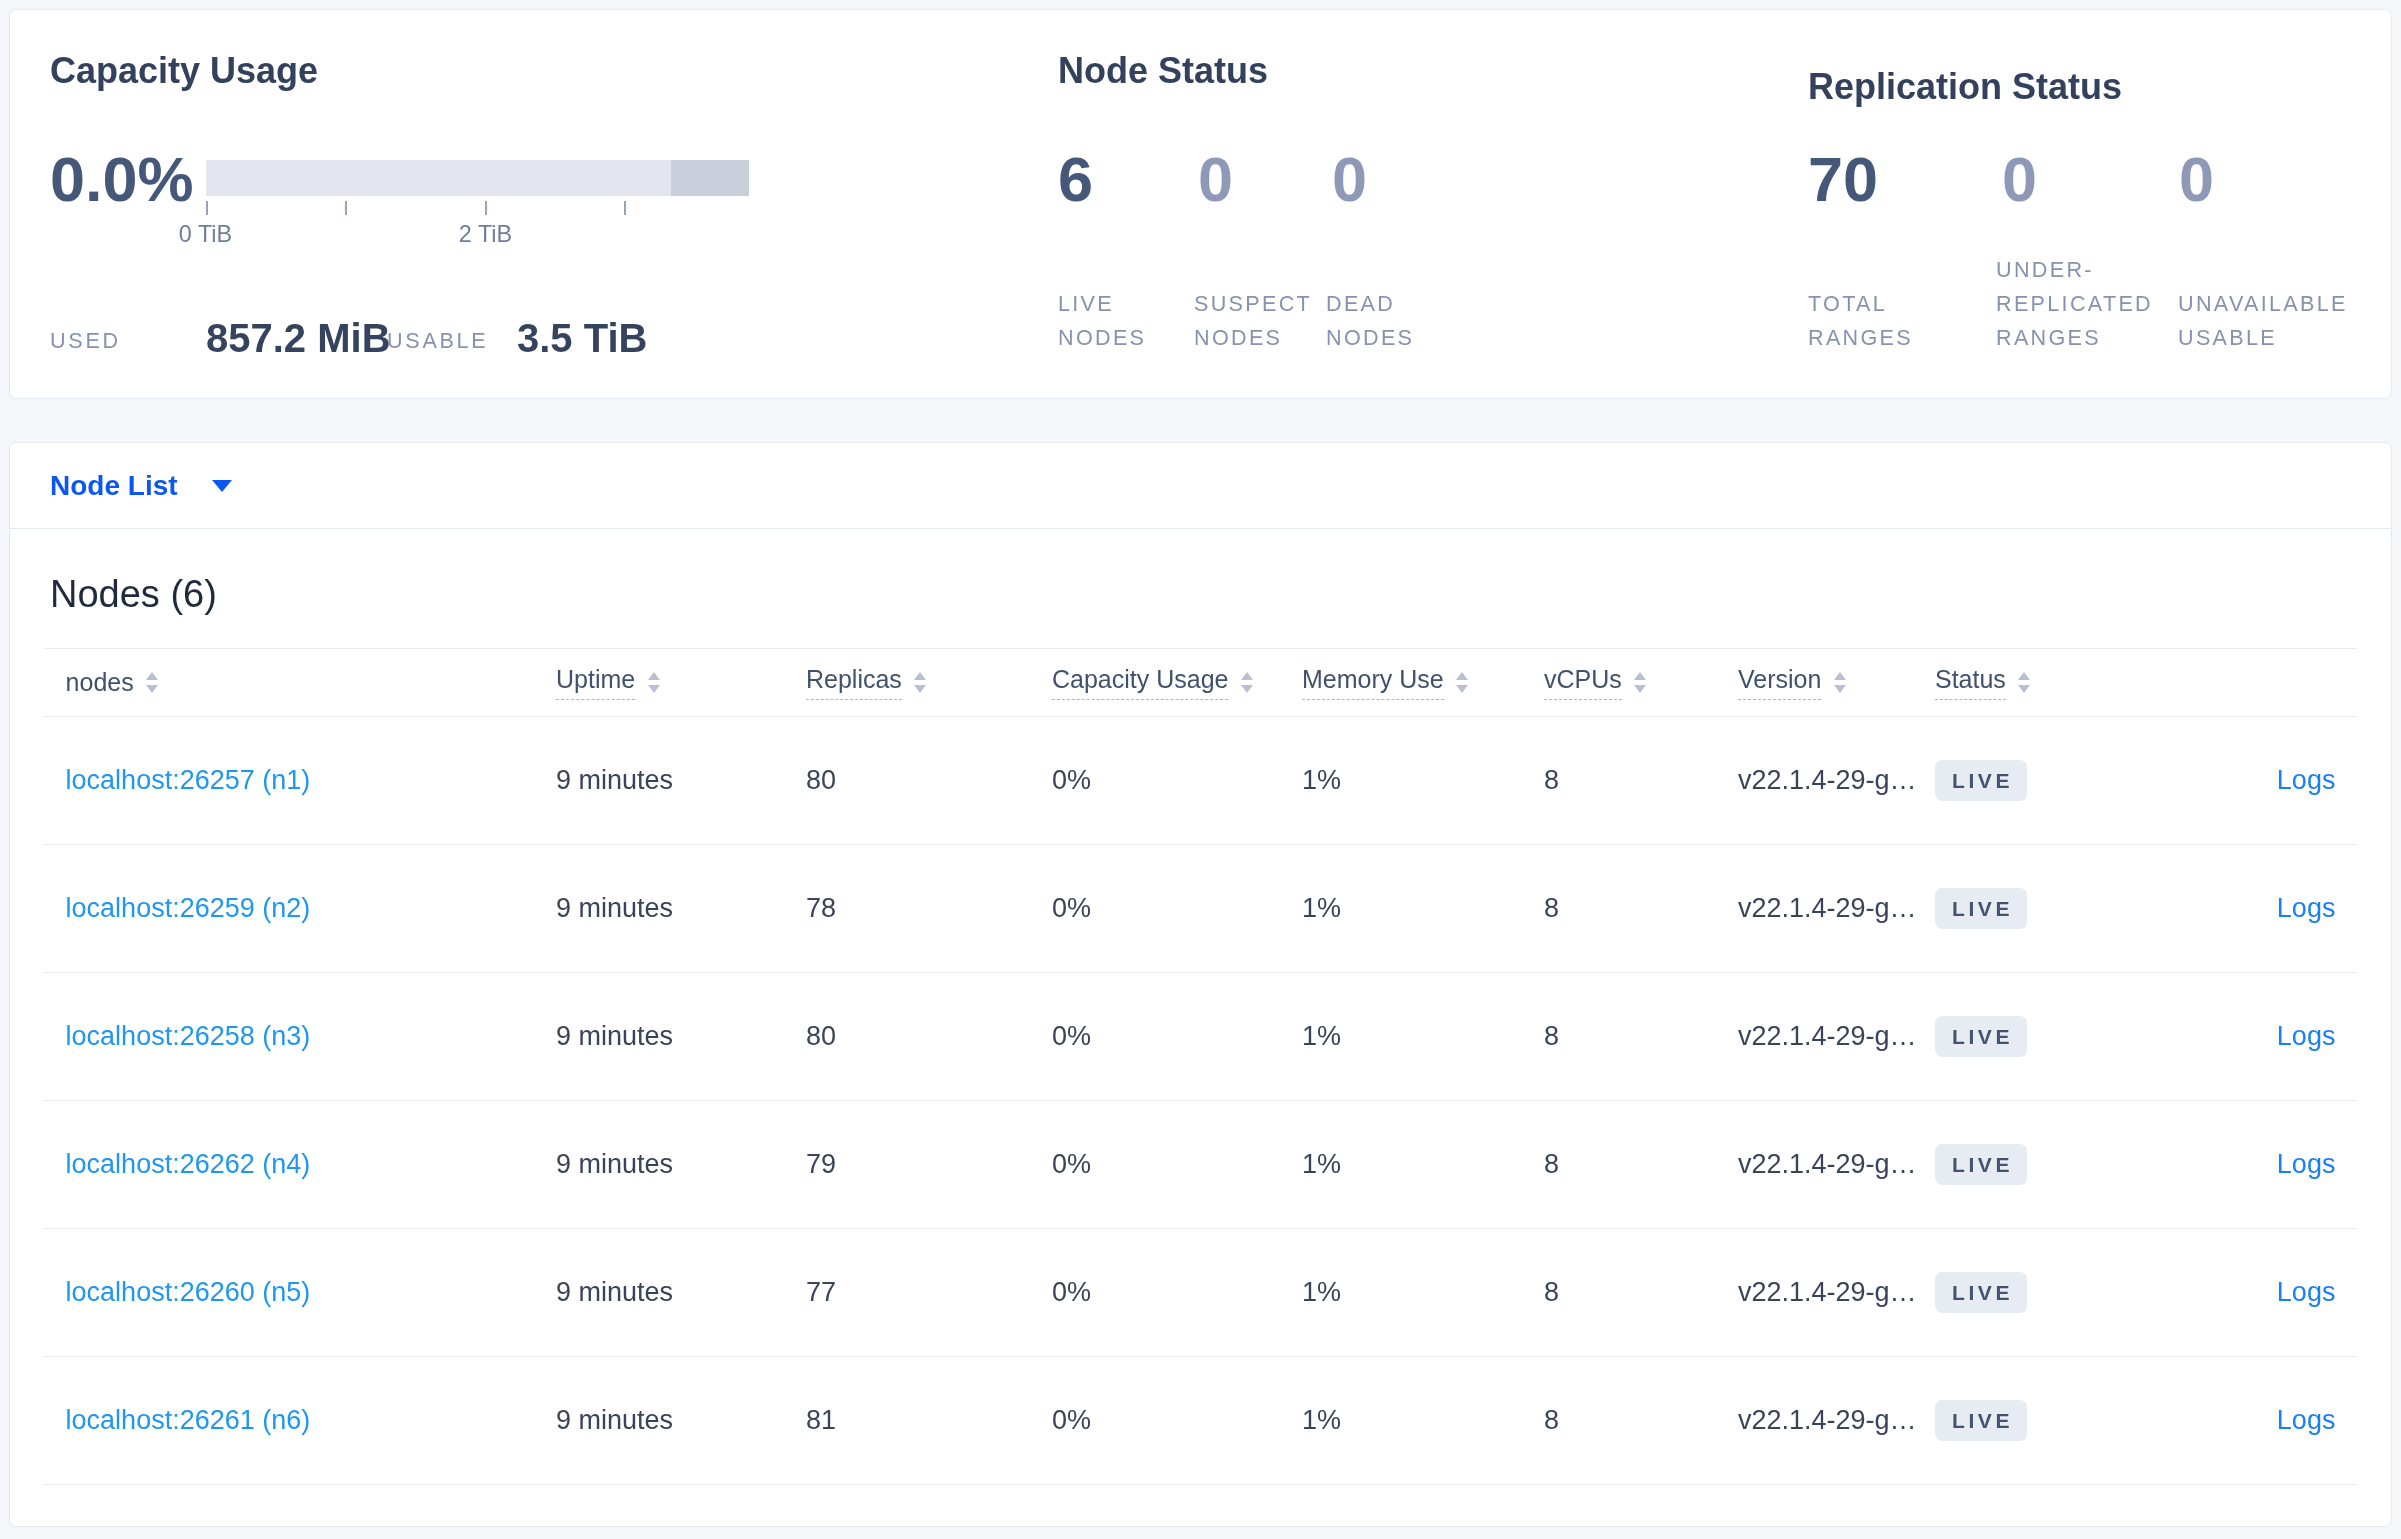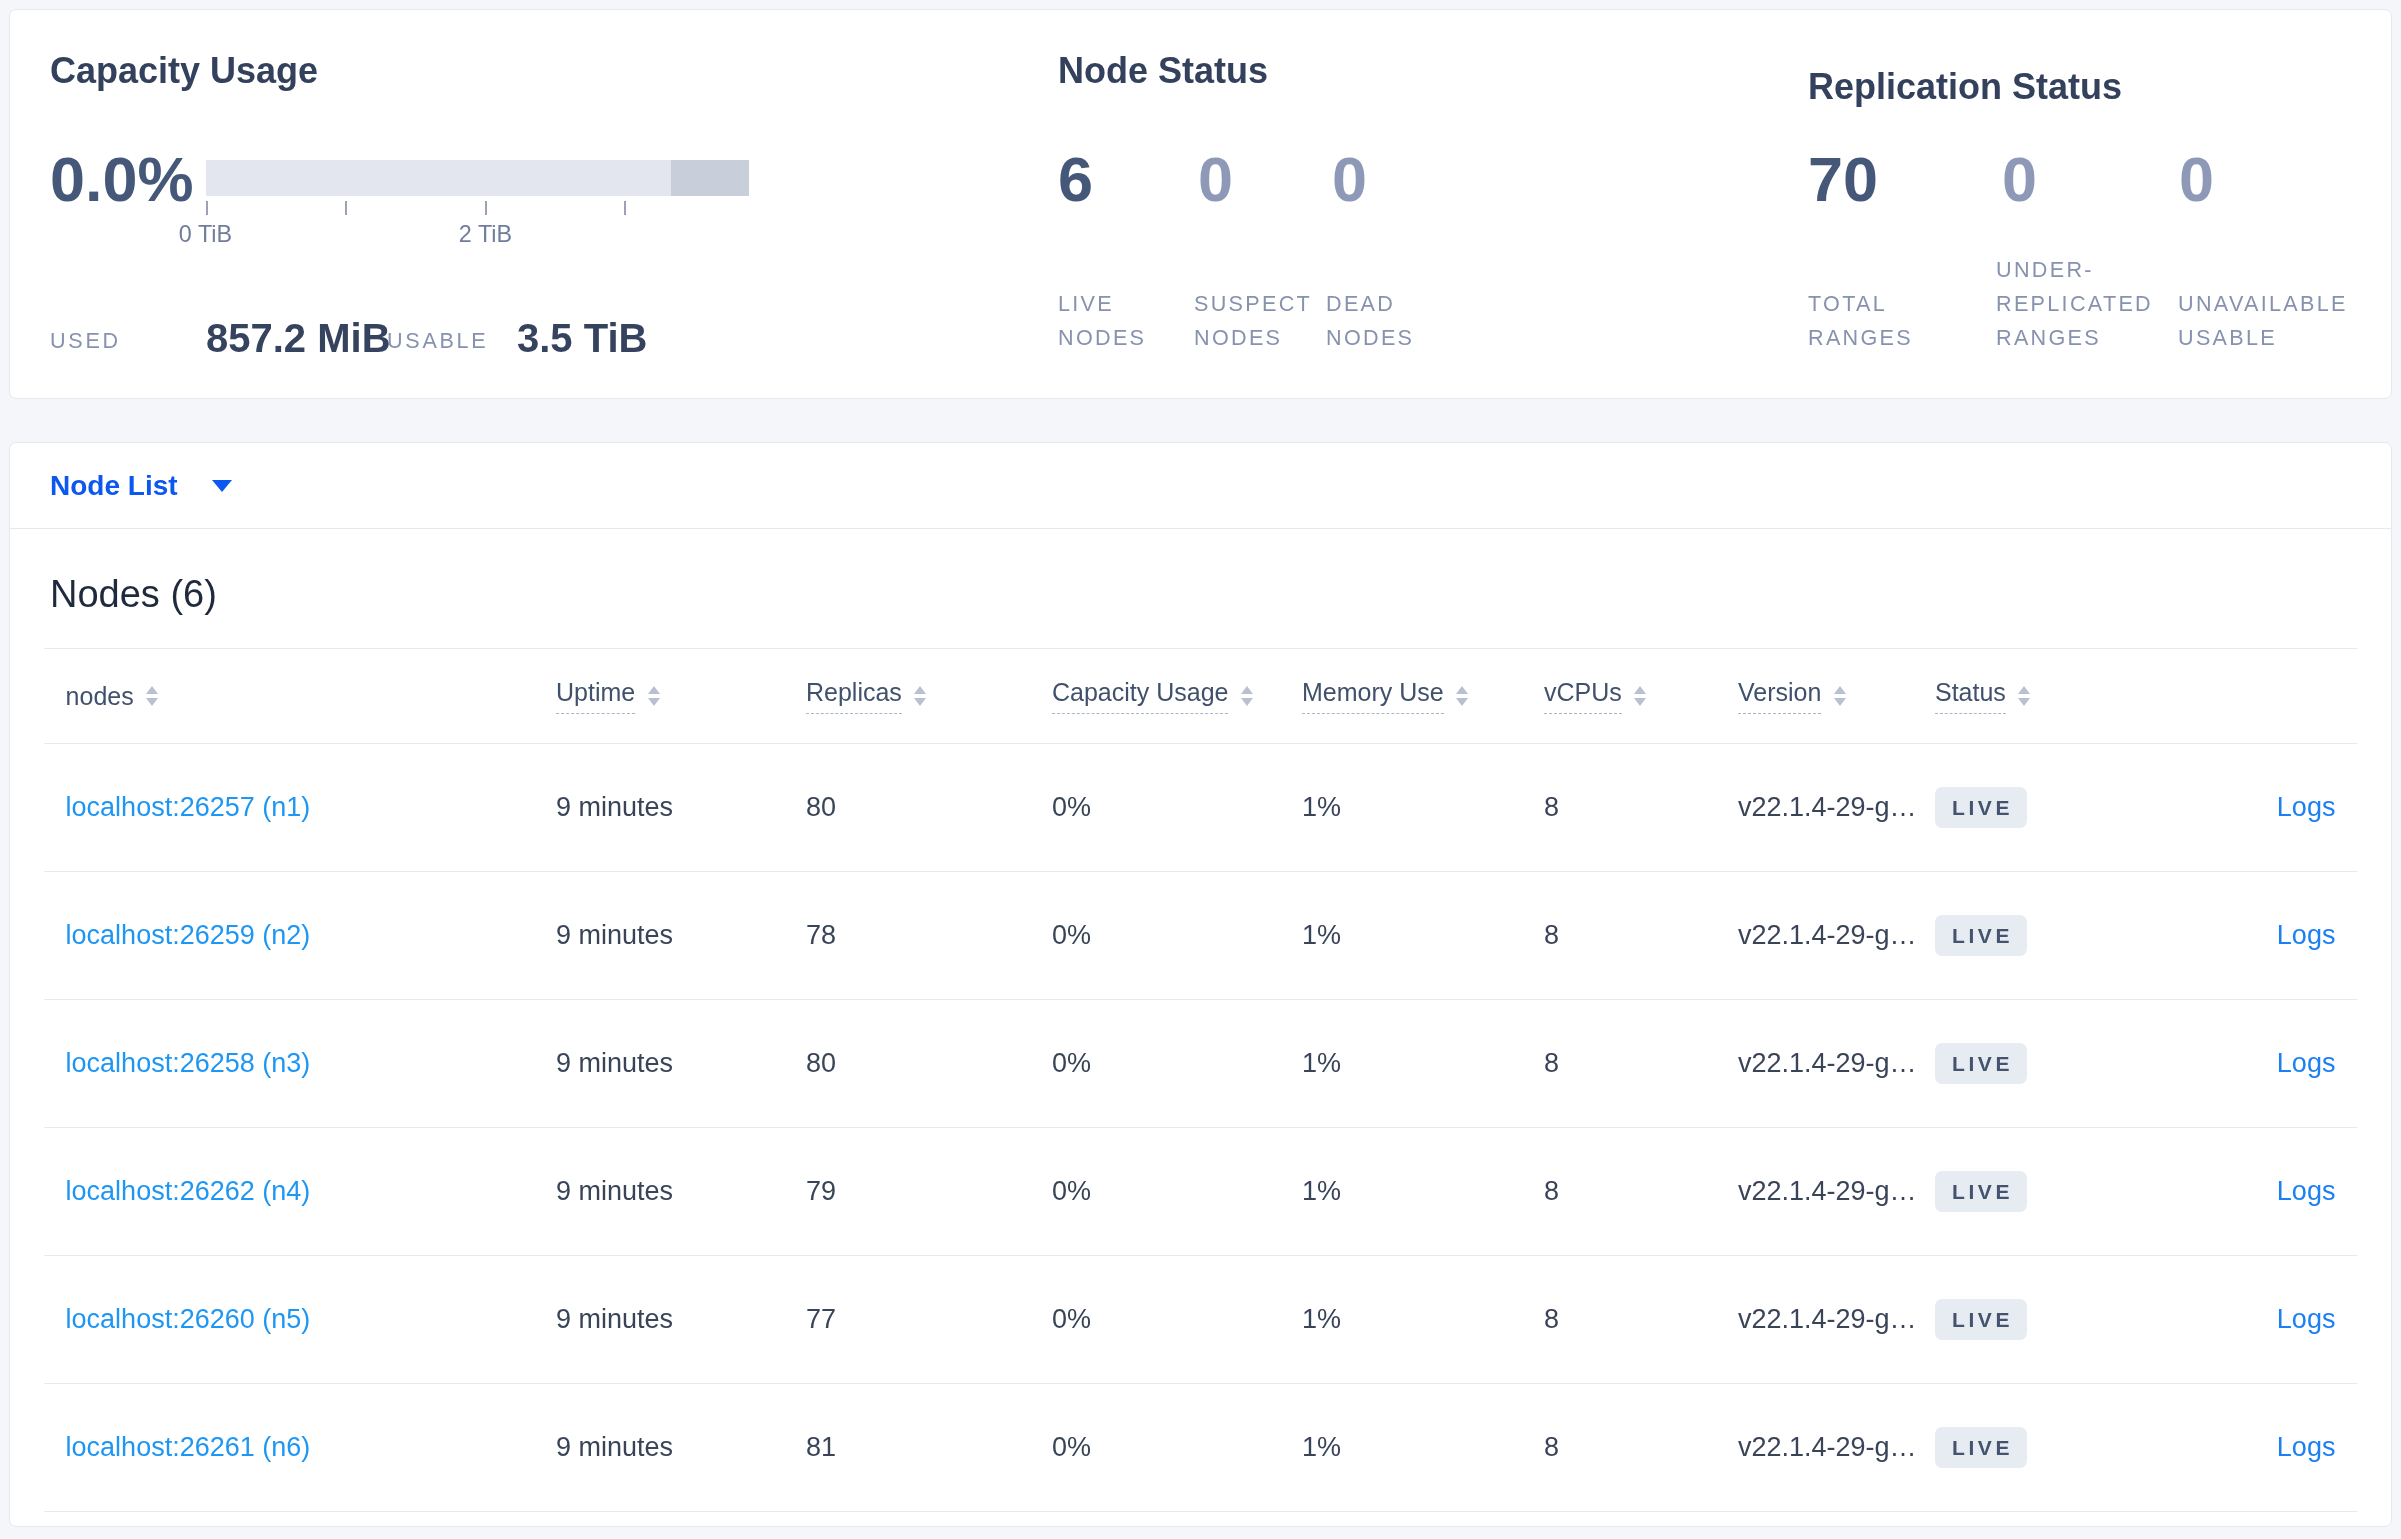--- a/index.html
+++ b/index.html
@@ -84,21 +84,21 @@
     position: absolute; left: 40px; top: 45px;
     font-size: 38px; line-height: 41px; color: #1f2a3d;
   }
   .tbl { position: absolute; left: 34px; right: 34px; top: 119px; }
   .tbl-row {
     display: grid;
     grid-template-columns: 494px 250px 246px 250px 242px 194px 197px 225px 1fr;
     align-items: center;
   }
   .tbl-head {
-    height: 96px;
+    height: 69px;
     border-top: 1.8px solid #e7ebf1;
     border-bottom: 1.8px solid #e7ebf1;
   }
   .th-cell {
     display: flex; align-items: center; gap: 12.6px;
     padding-left: 18px;
     font-size: 25px; color: #41516c;
     cursor: pointer;
   }
   .th-cell.first { padding-left: 21.6px; }

